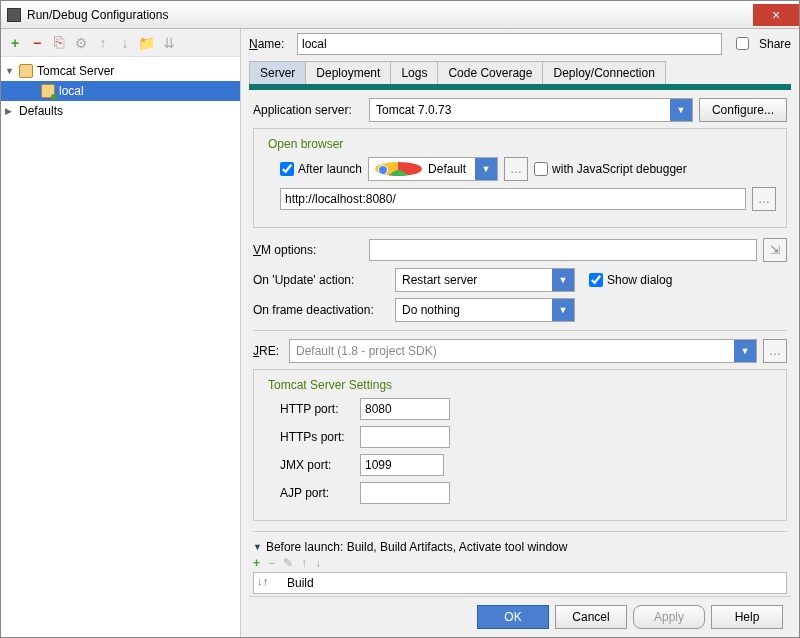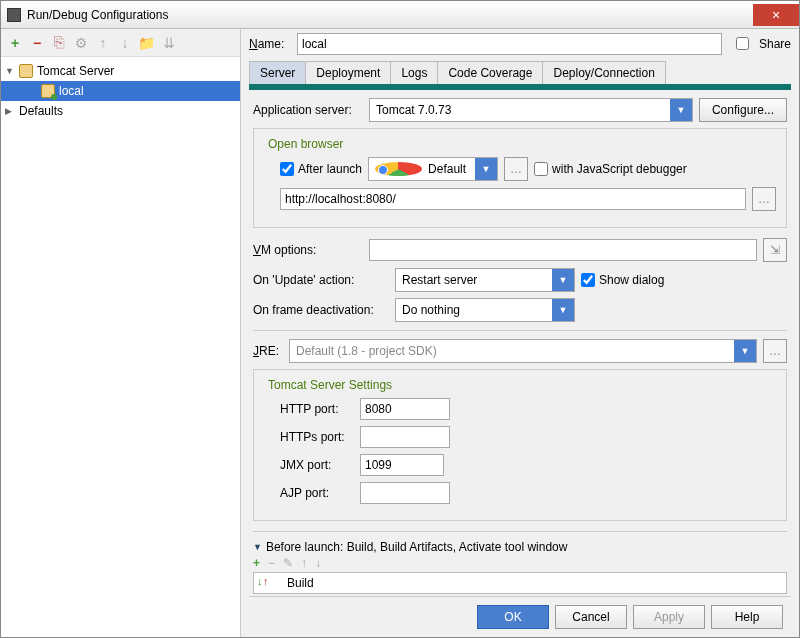--- a/index.html
+++ b/index.html
@@ -158,21 +158,21 @@
           <span class="lbl"><span class="u">V</span>M options:</span>
           <input type="text" style="flex: 1 1 0%;" value="">
           <div class="small-btn">⇲</div>
         </div>
         <div class="row">
           <span class="lbl" style="min-width:136px;">On 'Update' action:</span>
           <div class="select" style="width:180px;">
             <span>Restart server</span>
             <div class="dd">▼</div>
           </div>
-          <label class="chk" style="margin-left:0;">
+          <label class="chk" style="margin-left:8px;">
             <input type="checkbox" checked="" style="">
             <span>Show dialog</span>
           </label>
         </div>
         <div class="row">
           <span class="lbl" style="min-width:136px;">On frame deactivation:</span>
           <div class="select" style="width:180px;">
             <span>Do nothing</span>
             <div class="dd">▼</div>
           </div>
@@ -234,18 +234,18 @@
           <label class="chk" style="margin-left:12px;">
             <input type="checkbox" checked="" style="">
             <span>Activate tool window</span>
           </label>
         </div>
       </div>
 
       <div class="footer">
         <button class="btn primary">OK</button>
         <button class="btn">Cancel</button>
-        <button class="btn" style="color:#999;">Apply</button>
+        <button class="btn" style="color:#999;border-radius:8px;">Apply</button>
         <button class="btn">Help</button>
       </div>
     </div>
   </div>
 </div>
 
 </body></html>

